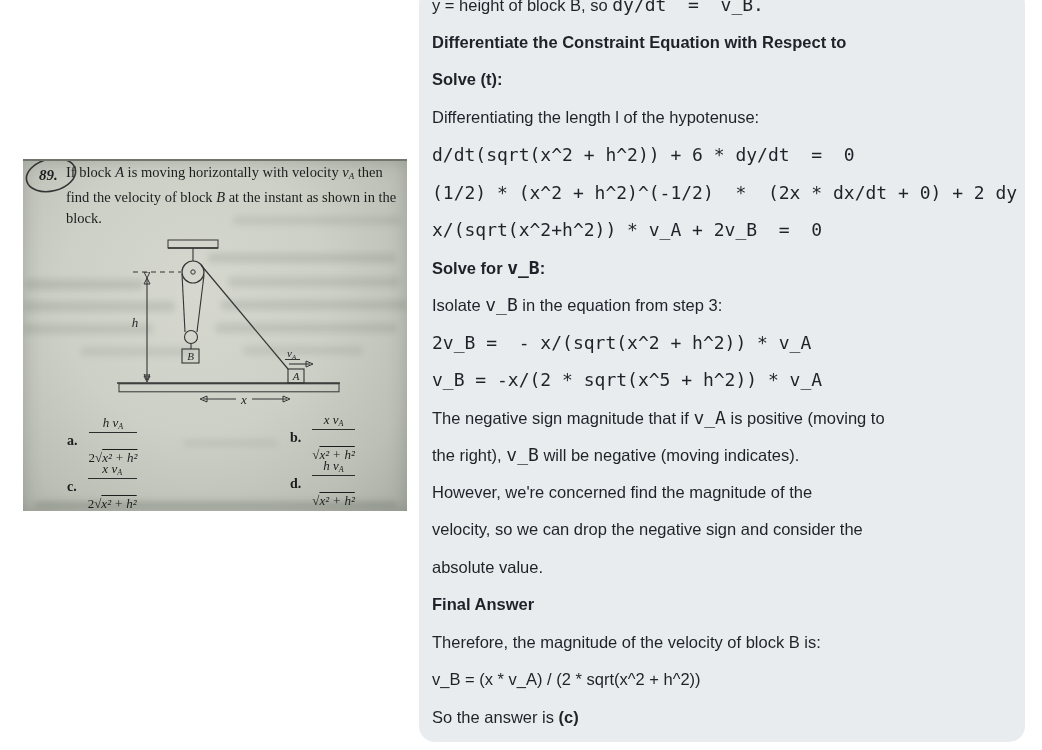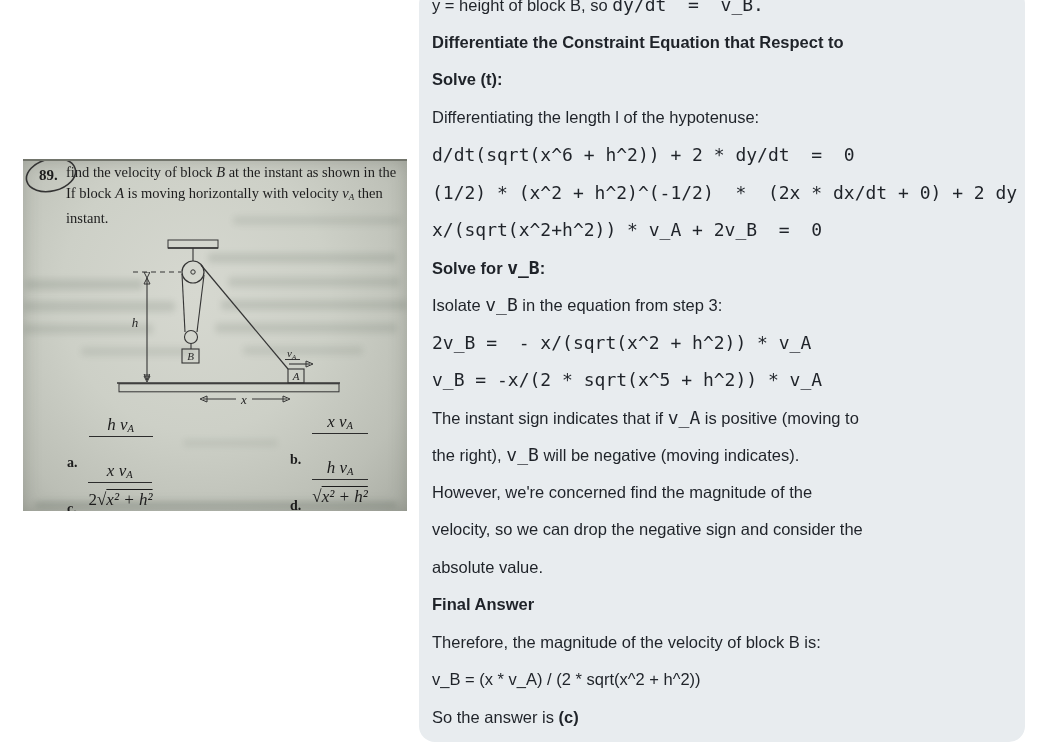--- a/index.html
+++ b/index.html
@@ -5,36 +5,36 @@
   html,body{margin:0;padding:0;}
   body{width:1042px;height:750px;position:relative;overflow:hidden;background:#ffffff;
        font-family:"Liberation Sans",sans-serif;}
 
   
   .scan{position:absolute;left:23px;top:159px;width:384px;height:350px;
         background:radial-gradient(ellipse at 45% 38%, #d6d8d0 0%, #cdd0c7 45%, #bcbfb6 78%, #a9aca3 100%);
         border-top:2px solid #72756c;box-shadow:inset 0 0 18px rgba(60,65,55,.25);overflow:hidden;}
   .smudge{position:absolute;background:#3c4a3e;filter:blur(3px);border-radius:4px;pointer-events:none;}
   .q-num{position:absolute;left:16px;top:6px;font-family:"Liberation Serif",serif;font-weight:bold;
-         font-size:15px;color:#1c1c1c;}
+         font-size:15px;color:#1c1c1c;font-style:italic;}
   .q-lines{position:absolute;left:43px;top:1px;width:345px;}
   .q-line{margin:0;font-family:"Liberation Serif",serif;font-size:14.5px;line-height:21px;color:#1d1d1d;
           white-space:pre;}
   .fig{position:absolute;left:0;top:0;overflow:visible;}
   .fig line,.fig path,.fig circle,.fig rect,.fig ellipse{stroke:#343434;fill:none;}
   .fig text{font-family:"Liberation Serif",serif;font-style:italic;fill:#262626;stroke:none;}
   .opt{position:absolute;display:flex;align-items:center;gap:11px;color:#1c1c1c;
        font-family:"Liberation Serif",serif;}
   .opt-0{left:44px;top:254px;} .opt-1{left:267px;top:251px;}
   .opt-2{left:44px;top:300px;} .opt-3{left:267px;top:297px;}
   .opt-label{font-weight:bold;font-size:14px;}
-  .frac{display:inline-flex;flex-direction:column;align-items:center;font-size:17px;}
+  .frac{display:inline-flex;flex-direction:column;align-items:center;font-size:13px;}
   .frac .num{border-bottom:1.1px solid #2c2c2c;align-self:stretch;text-align:center;
              padding:0 3px 1px 3px;white-space:pre;}
-  .frac .den{padding-top:17px;white-space:pre;margin-top:36px;}
+  .frac .den{padding-top:17px;white-space:pre;}
   .rad{text-decoration:overline;}
 
   
   .panel{position:absolute;left:419px;top:-12px;width:606px;height:754px;background:#e8ecef;
          border-radius:16px;overflow:hidden;}
   .panel-content{position:absolute;left:13px;top:-2px;right:-400px;}
   .panel-content p.line{margin:0;height:37.5px;line-height:37.5px;font-size:16.5px;color:#1f2329;
                         white-space:pre;}
   .mono{font-family:"DejaVu Sans Mono","Liberation Mono",monospace;font-size:18px;}
   .b{font-weight:bold;}
@@ -54,23 +54,23 @@
   <div class="smudge" style="left:220px;top:185px;width:120px;height:9px;opacity:.10"></div>
   <div class="smudge" style="left:2px;top:118px;width:118px;height:11px;opacity:.14"></div>
   <div class="smudge" style="left:0px;top:140px;width:152px;height:11px;opacity:.13"></div>
   <div class="smudge" style="left:0px;top:163px;width:130px;height:10px;opacity:.12"></div>
   <div class="smudge" style="left:58px;top:186px;width:115px;height:9px;opacity:.10"></div>
   <div class="smudge" style="left:160px;top:278px;width:95px;height:8px;opacity:.08"></div>
   <div class="smudge" style="left:12px;top:341px;width:362px;height:6px;opacity:.22"></div>
 
   <div class="q-num">89.</div>
   <div class="q-lines" id="q-lines">
+      <p class="q-line"><span class="">If block </span><span class="i">A</span><span class=""> is moving horizontally with velocity </span><span class="i">v</span><span class="i sub">A</span><span class=""> then</span></p>
       <p class="q-line"><span class="">find the velocity of block </span><span class="i">B</span><span class=""> at the instant as shown in the</span></p>
-      <p class="q-line"><span class="">If block </span><span class="i">A</span><span class=""> is moving horizontally with velocity </span><span class="i">v</span><span class="i sub">A</span><span class=""> then</span></p>
-      <p class="q-line"><span class="">instant.</span></p>
+      <p class="q-line"><span class="">block.</span></p>
     </div>
 
   <svg class="fig" width="384" height="350" viewBox="0 0 384 350">
     <defs>
       <marker id="ah" markerWidth="8" markerHeight="8" refX="6" refY="3" orient="auto" markerUnits="userSpaceOnUse">
         <path d="M0,0 L6,3 L0,6 Z" fill="#343434" stroke="none"></path>
       </marker>
       <pattern id="hatch" width="7" height="9" patternUnits="userSpaceOnUse">
         <line x1="7" y1="0" x2="0" y2="9" stroke="#343434" stroke-width="1"></line>
       </pattern>
@@ -145,31 +145,31 @@
           <span class="num"><span class="i">h </span><span class="i">v</span><span class="i sub">A</span></span>
           <span class="den"><span class="">√</span><span class="i rad">x² + h²</span></span>
         </span>
       </div>
     </div>
 </div>
 
 <div class="panel">
   <div class="panel-content" id="answer-lines">
       <p class="line"><span class="">y = height of block B, so </span><span class="mono">dy/dt  =  v_B.</span></p>
-      <p class="line"><span class="b">Differentiate the Constraint Equation that Respect to</span></p>
+      <p class="line"><span class="b">Differentiate the Constraint Equation with Respect to</span></p>
       <p class="line"><span class="b">Solve (t):</span></p>
       <p class="line"><span class="">Differentiating the length l of the hypotenuse:</span></p>
-      <p class="line"><span class="mono">d/dt(sqrt(x^6 + h^2)) + 2 * dy/dt  =  0</span></p>
+      <p class="line"><span class="mono">d/dt(sqrt(x^2 + h^2)) + 6 * dy/dt  =  0</span></p>
       <p class="line"><span class="mono">(1/2) * (x^2 + h^2)^(-1/2)  *  (2x * dx/dt + 0) + 2 dy</span></p>
       <p class="line"><span class="mono">x/(sqrt(x^2+h^2)) * v_A + 2v_B  =  0</span></p>
       <p class="line"><span class="b">Solve for </span><span class="mono b">v_B</span><span class="b">:</span></p>
       <p class="line"><span class="">Isolate </span><span class="mono">v_B</span><span class=""> in the equation from step 3:</span></p>
       <p class="line"><span class="mono">2v_B =  - x/(sqrt(x^2 + h^2)) * v_A</span></p>
       <p class="line"><span class="mono">v_B = -x/(2 * sqrt(x^5 + h^2)) * v_A</span></p>
-      <p class="line"><span class="">The instant sign indicates that if </span><span class="mono">v_A</span><span class=""> is positive (moving to</span></p>
+      <p class="line"><span class="">The negative sign magnitude that if </span><span class="mono">v_A</span><span class=""> is positive (moving to</span></p>
       <p class="line"><span class="">the right), </span><span class="mono">v_B</span><span class=""> will be negative (moving indicates).</span></p>
       <p class="line"><span class="">However, we're concerned find the magnitude of the</span></p>
       <p class="line"><span class="">velocity, so we can drop the negative sign and consider the</span></p>
       <p class="line"><span class="">absolute value.</span></p>
       <p class="line"><span class="b">Final Answer</span></p>
       <p class="line"><span class="">Therefore, the magnitude of the velocity of block B is:</span></p>
       <p class="line"><span class="">v_B = (x * v_A) / (2 * sqrt(x^2 + h^2))</span></p>
       <p class="line"><span class="">So the answer is </span><span class="b">(c)</span></p>
     </div>
 </div>

